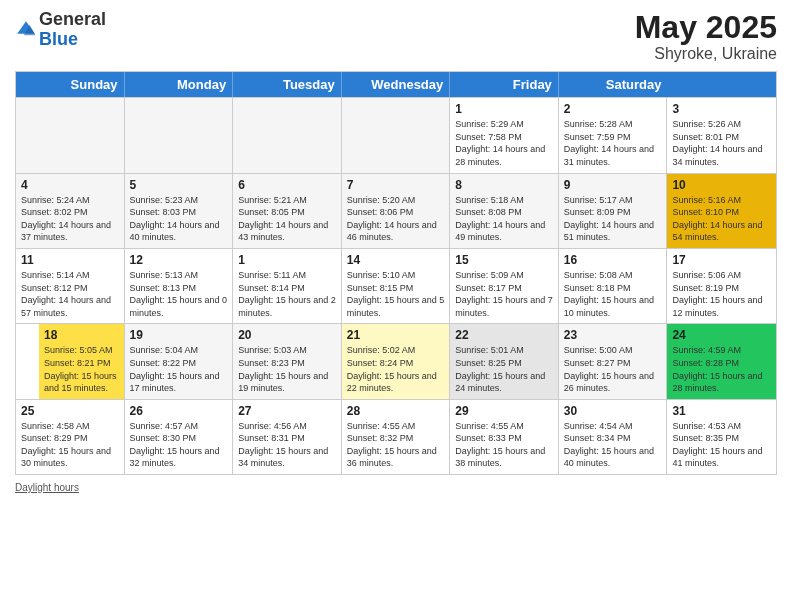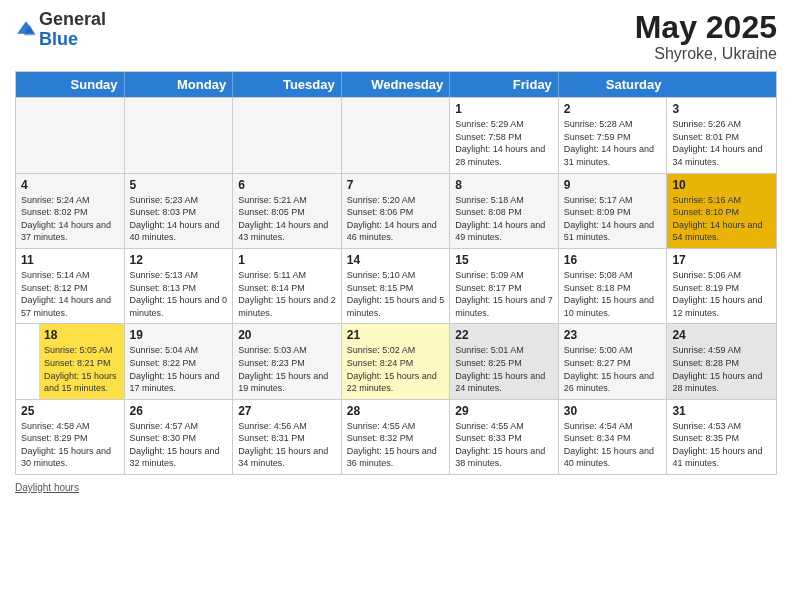--- a/index.html
+++ b/index.html
@@ -243,21 +243,21 @@
             <div class="cell-info">Sunrise: 5:02 AM<br>Sunset: 8:24 PM<br>Daylight: 15 hours and 22 minutes.</div>
           </div>
           <div class="cal-cell shaded" style="background: #e5e5e5;">
             <div class="day-num">22</div>
             <div class="cell-info">Sunrise: 5:01 AM<br>Sunset: 8:25 PM<br>Daylight: 15 hours and 24 minutes.</div>
           </div>
           <div class="cal-cell shaded" style="background: rgb(245, 245, 245);">
             <div class="day-num">23</div>
             <div class="cell-info">Sunrise: 5:00 AM<br>Sunset: 8:27 PM<br>Daylight: 15 hours and 26 minutes.</div>
           </div>
-          <div class="cal-cell shaded" style="background: #e5e5e5;">
+          <div class="cal-cell shaded" style="background: #22c55e;">
             <div class="day-num">24</div>
             <div class="cell-info">Sunrise: 4:59 AM<br>Sunset: 8:28 PM<br>Daylight: 15 hours and 28 minutes.</div>
           </div>
         </div>
         <div class="cal-row">
           <div class="cal-cell">
             <div class="day-num">25</div>
             <div class="cell-info">Sunrise: 4:58 AM<br>Sunset: 8:29 PM<br>Daylight: 15 hours and 30 minutes.</div>
           </div>
           <div class="cal-cell">

